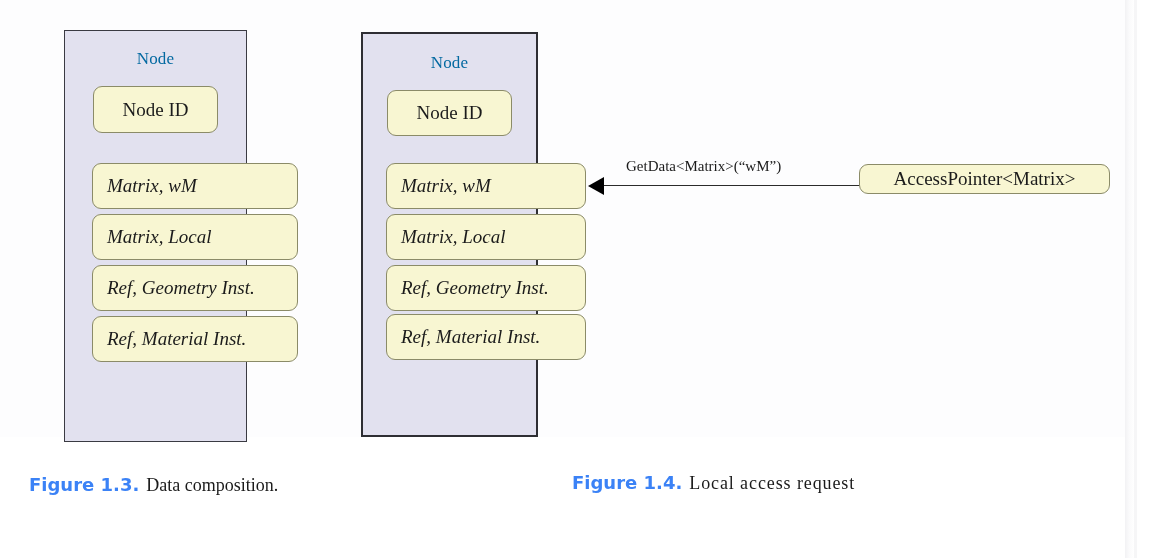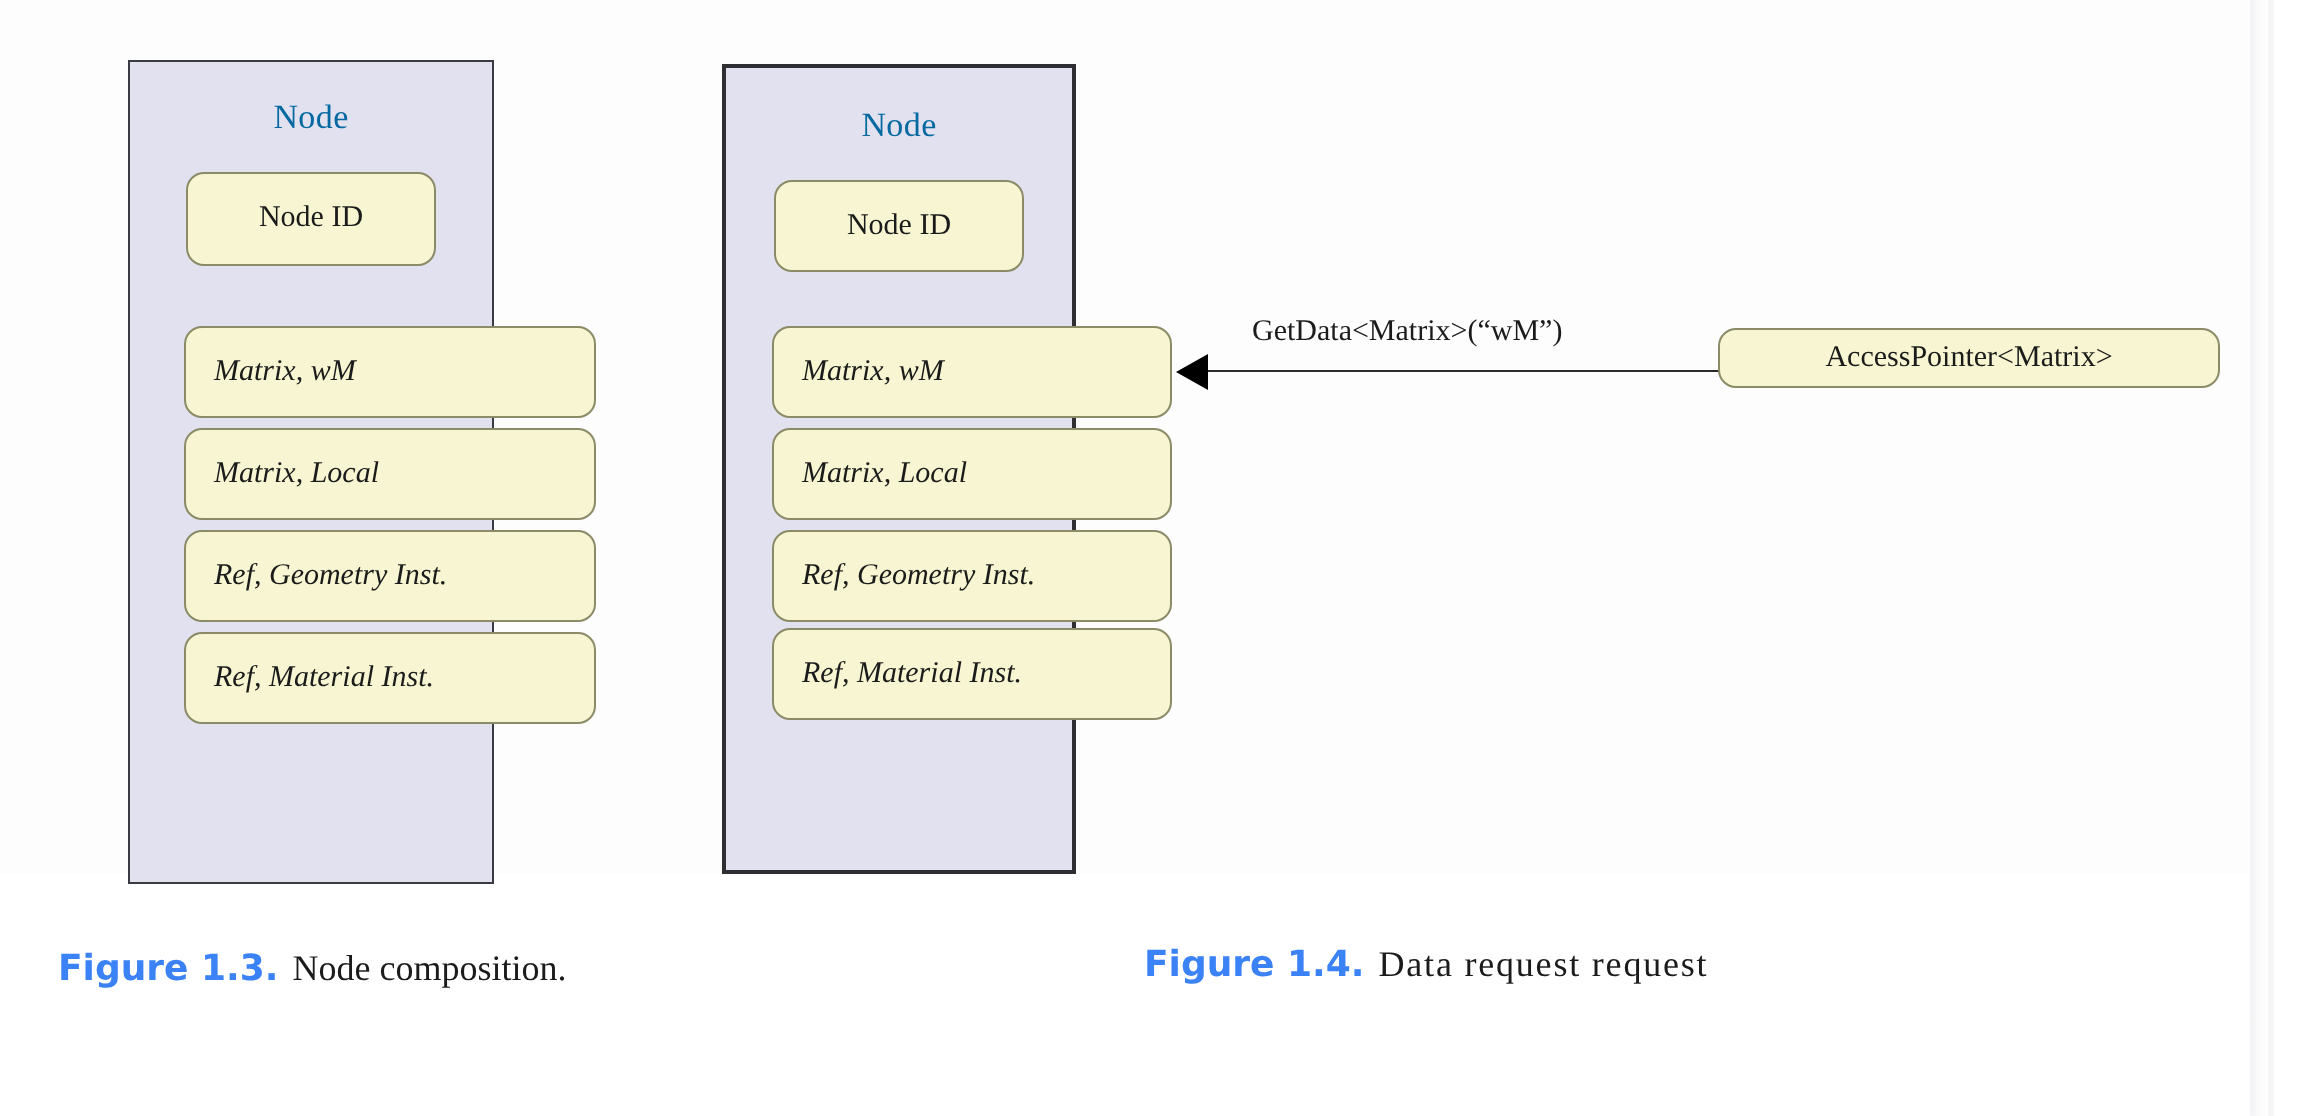--- a/index.html
+++ b/index.html
@@ -61,21 +61,21 @@
   }
 
   .slot {
     position: absolute;
     box-sizing: border-box;
     background: #f8f6d2;
     border: 1.5px solid #8b8b68;
     border-radius: 9px;
     display: flex;
     align-items: center;
-    font-size: 15px;
+    font-size: 19px;
     color: #1b1b1b;
     white-space: nowrap;
   }
   .slot.center { justify-content: center; }
   .slot.left { justify-content: flex-start; padding-left: 14px; font-style: italic; }
 
   
   .arrow-line {
     position: absolute;
     height: 1.4px;
@@ -127,35 +127,35 @@
 <div class="node-title" style="left:64px; top:49px; width:183px;">Node</div>
 
 <div class="slot center" style="left:93px; top:86px; width:125px; height:47px;">Node ID</div>
 
 <div class="slot left" style="left:92px; top:163px; width:206px; height:46px;">Matrix, wM</div>
 <div class="slot left" style="left:92px; top:214px; width:206px; height:46px;">Matrix, Local</div>
 <div class="slot left" style="left:92px; top:265px; width:206px; height:46px;">Ref, Geometry Inst.</div>
 <div class="slot left" style="left:92px; top:316px; width:206px; height:46px;">Ref, Material Inst.</div>
 
 <div class="caption" style="left:29px; top:474px;">
-  <span class="fig-num">Figure 1.3.</span><span class="fig-text">Node composition.</span>
+  <span class="fig-num">Figure 1.3.</span><span class="fig-text">Data composition.</span>
 </div>
 
 <div class="node-panel" style="left:361px; top:32px; width:177px; height:405px;"></div>
 
 <div class="node-title" style="left:361px; top:53px; width:177px;">Node</div>
 
 <div class="slot center" style="left:387px; top:90px; width:125px; height:46px;">Node ID</div>
 
 <div class="slot left" style="left:386px; top:163px; width:200px; height:46px;">Matrix, wM</div>
 <div class="slot left" style="left:386px; top:214px; width:200px; height:46px;">Matrix, Local</div>
 <div class="slot left" style="left:386px; top:265px; width:200px; height:46px;">Ref, Geometry Inst.</div>
 <div class="slot left" style="left:386px; top:314px; width:200px; height:46px;">Ref, Material Inst.</div>
 
 <div class="arrow-line" style="left:604px; top:185px; width:256px;"></div>
 <div class="arrow-head" style="left:588px; top:177px;"></div>
 <div class="arrow-label" style="left:626px; top:158px;">GetData&lt;Matrix&gt;(“wM”)</div>
 
 <div class="slot center" style="left:859px; top:164px; width:251px; height:30px;">AccessPointer&lt;Matrix&gt;</div>
 
 <div class="caption wide" style="left:572px; top:472px;">
-  <span class="fig-num">Figure 1.4.</span><span class="fig-text">Data request request</span>
+  <span class="fig-num">Figure 1.4.</span><span class="fig-text">Local access request</span>
 </div>
 
 </body></html>

